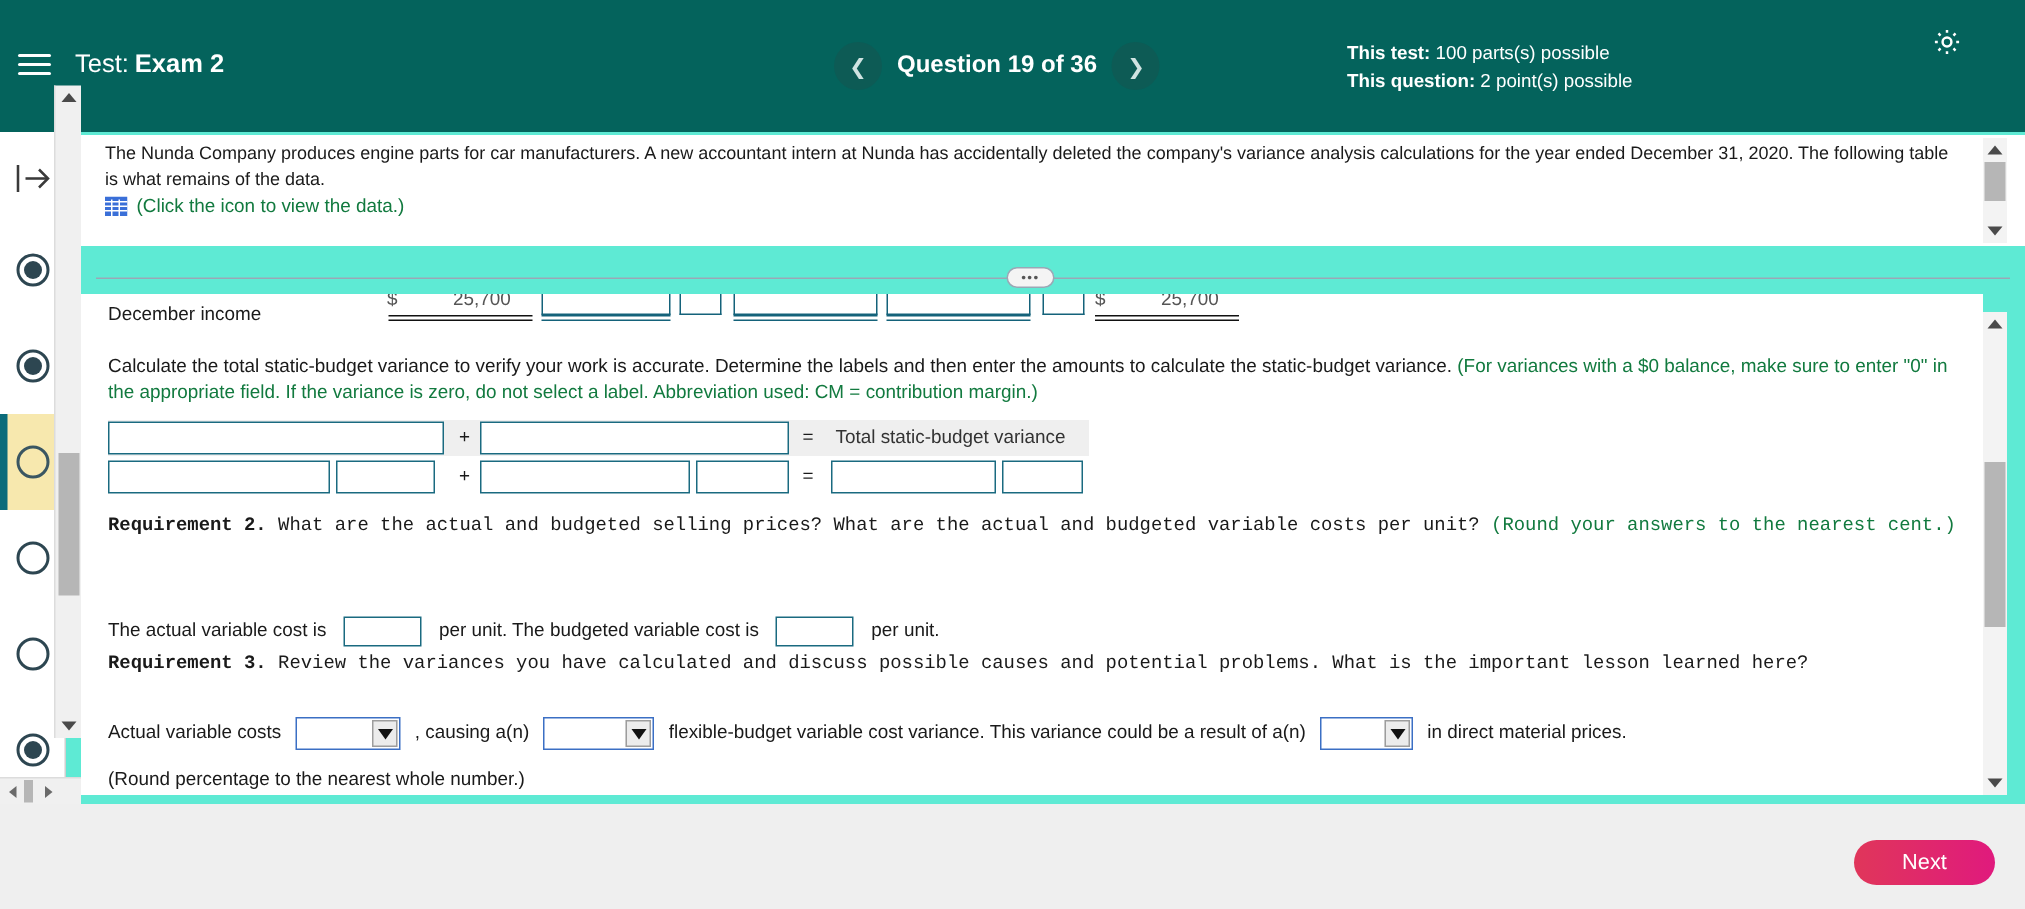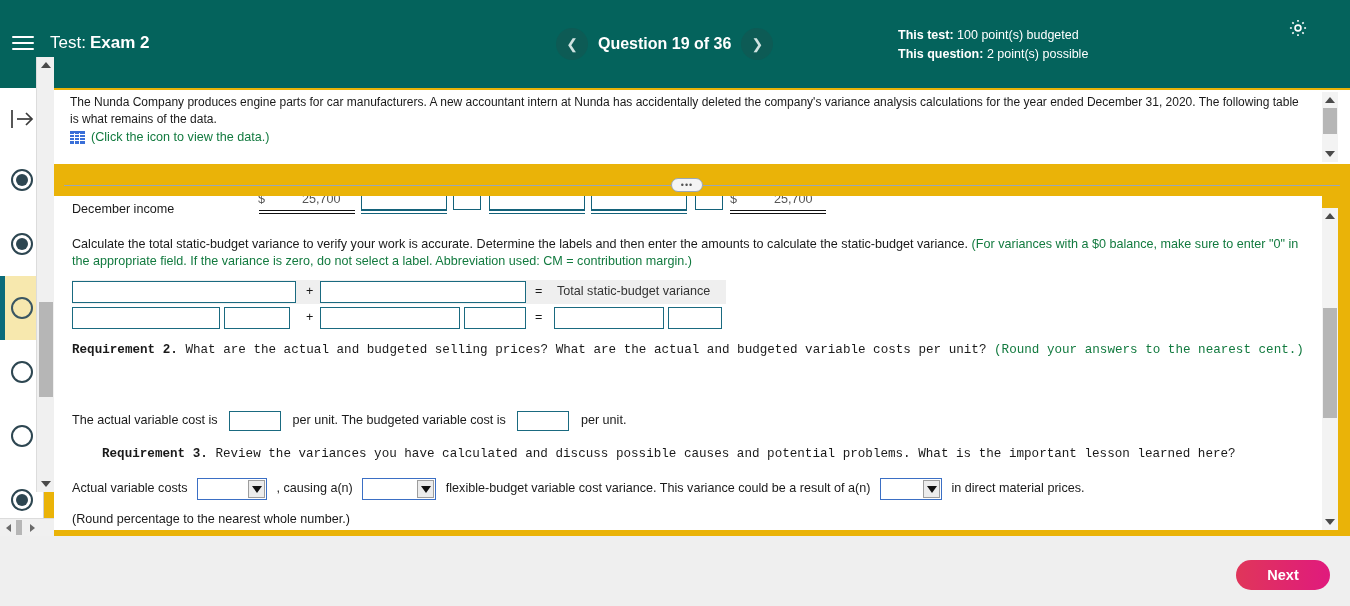--- a/index.html
+++ b/index.html
@@ -3,21 +3,21 @@
 <meta charset="utf-8">
 <style>
   * { box-sizing: border-box; }
   html, body {
     margin: 0; padding: 0;
     width: 1350px; height: 606px;
     font-family: "Liberation Sans", sans-serif;
     background: #ffffff;
     overflow: hidden;
   }
-  #app { position: relative; width: 1350px; height: 564px; background:#eab308; }
+  #app { position: relative; width: 1350px; height: 564px; background:#5eead4; }
 
   
   .header {
     position: absolute; left:0; top:0; width:1350px; height:88px;
     background:#04635c;
     color:#ffffff;
   }
   .hamburger {
     position:absolute; left:12px; top:32px; width:22px; height:22px;
     cursor:pointer;
@@ -186,21 +186,21 @@
     width:0;height:0;border-left:5px solid transparent;border-right:5px solid transparent;
     border-top:7px solid #111; display:block;
   }
 
   
   .footer { position:absolute; left:0; top:536px; width:1350px; height:70px; background:#efefef; }
   .next-btn {
     position:absolute; left:1236px; top:560px; width:94px; height:30px;
     border-radius:15px; border:none; cursor:pointer;
     background:linear-gradient(90deg,#e0365a 0%, #e01a7d 100%);
-    color:#ffffff; font-size:14.5px; font-weight:bold;
+    color:#ffffff; font-size:14.5px; font-weight:normal;
     font-family:"Liberation Sans", sans-serif;
   }
 </style>
 </head>
 <body>
 
 <div id="app">
 
   <div class="header">
 
@@ -216,21 +216,21 @@
 
     <div class="qnav">
       <button class="navbtn">❮</button>
       <div class="qtitle">Question 19 of 36</div>
       <button class="navbtn">❯</button>
     </div>
 
     <div class="points">
       <div>
         <b>This test:</b>
-        <span>100 point(s) budgeted</span>
+        <span>100 parts(s) possible</span>
       </div>
       <div>
         <b>This question:</b>
         <span>2 point(s) possible</span>
       </div>
     </div>
 
     <div class="gear">
       <svg viewBox="0 0 24 24" width="22" height="22" fill="none" stroke="#ffffff" stroke-width="1.8">
         <circle cx="12" cy="12" r="3.2"></circle>
@@ -378,21 +378,21 @@
 
 
     <div class="fieldline" style="top:215px;">
       <span>The actual variable cost is</span>
       <input class="ibox" style="width: 52px; margin: 0px 8px;" value="">
       <span>per unit. The budgeted variable cost is</span>
       <input class="ibox" style="width: 52px; margin: 0px 8px;" value="">
       <span>per unit.</span>
     </div>
 
-    <div class="req body-text" style="top:250px; width:1240px;margin-left:30px;">
+    <div class="req body-text" style="top:238px; width:1240px;">
       <b>Requirement 3.</b>
       <span>Review the variances you have calculated and discuss possible causes and potential problems. What is the important lesson learned here?</span>
     </div>
 
     <div class="fieldline" style="top:282px;">
       <span>Actual variable costs</span>
       <span class="sel" style="width:70px; margin:0 6px;">
         <span class="arrowbox">
             <i></i>
           </span>

